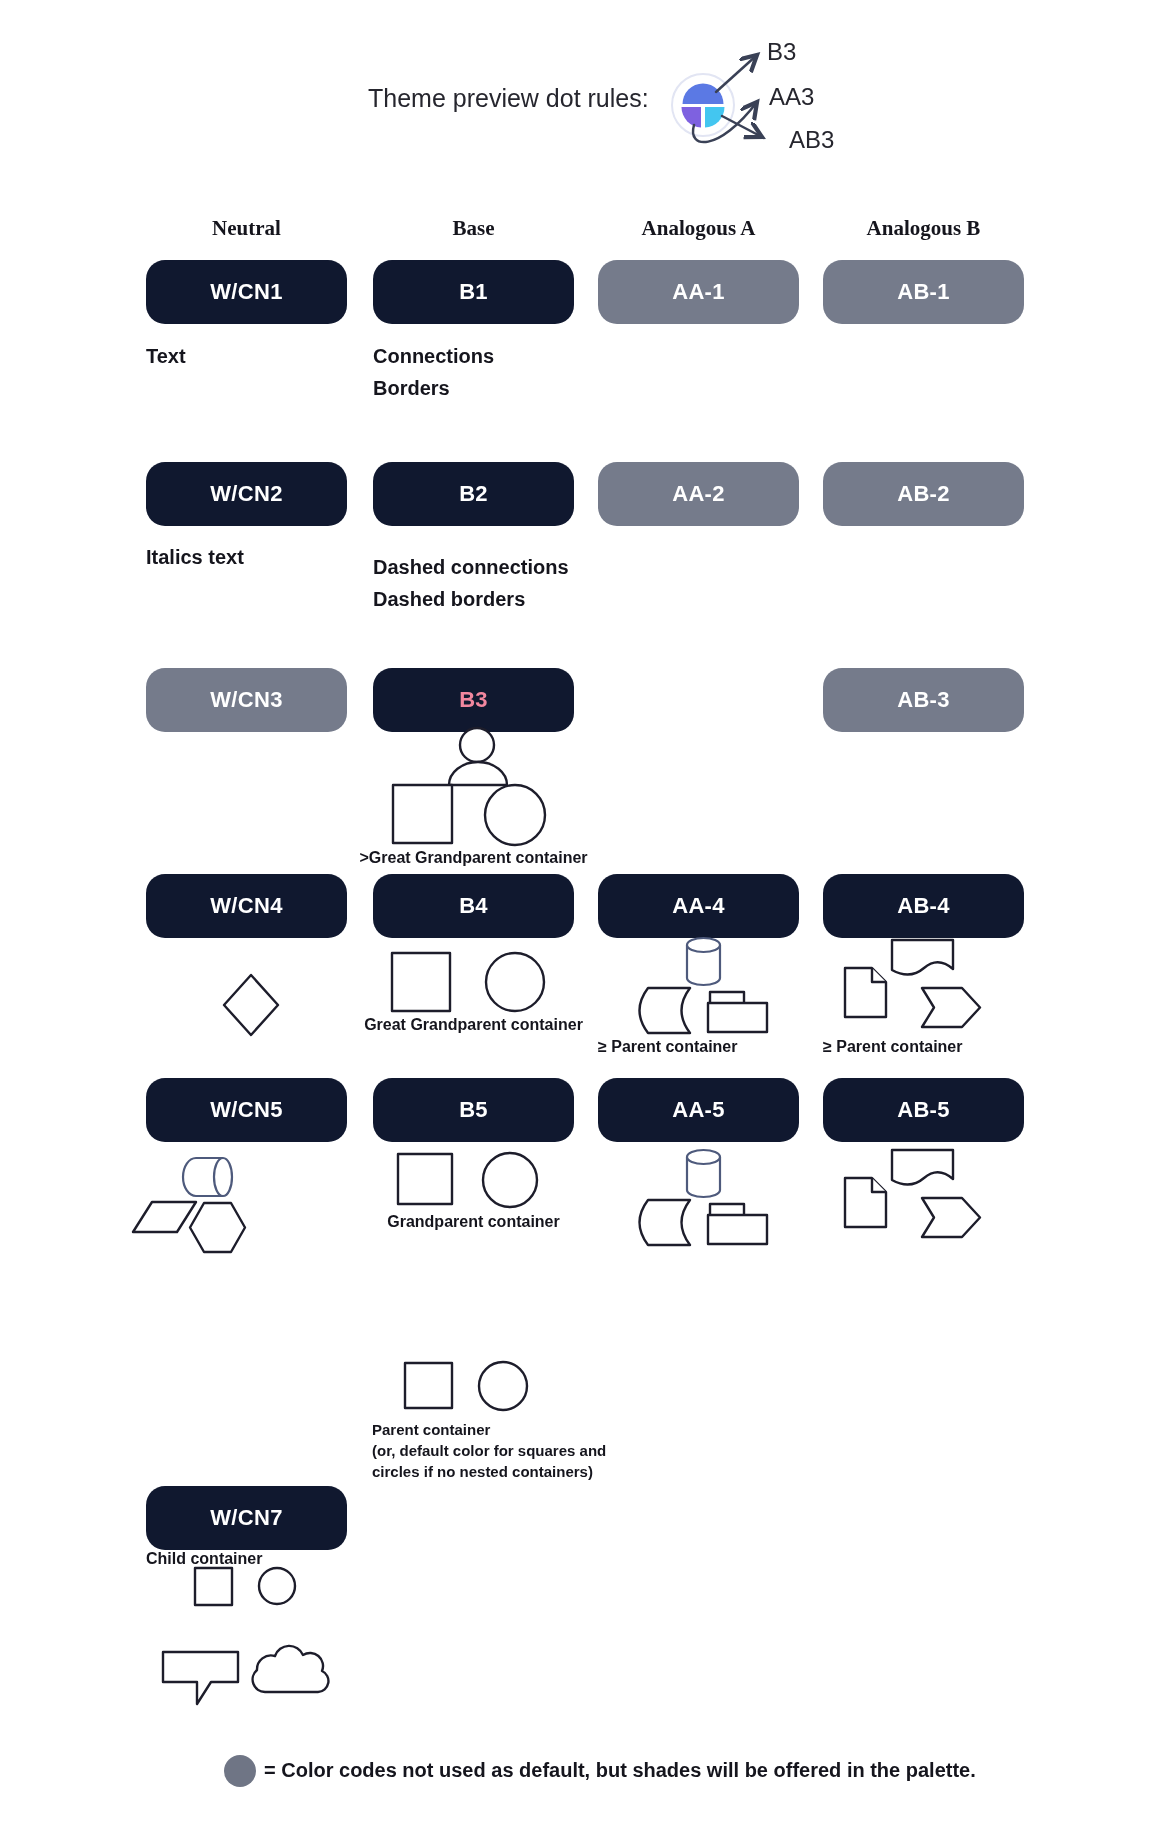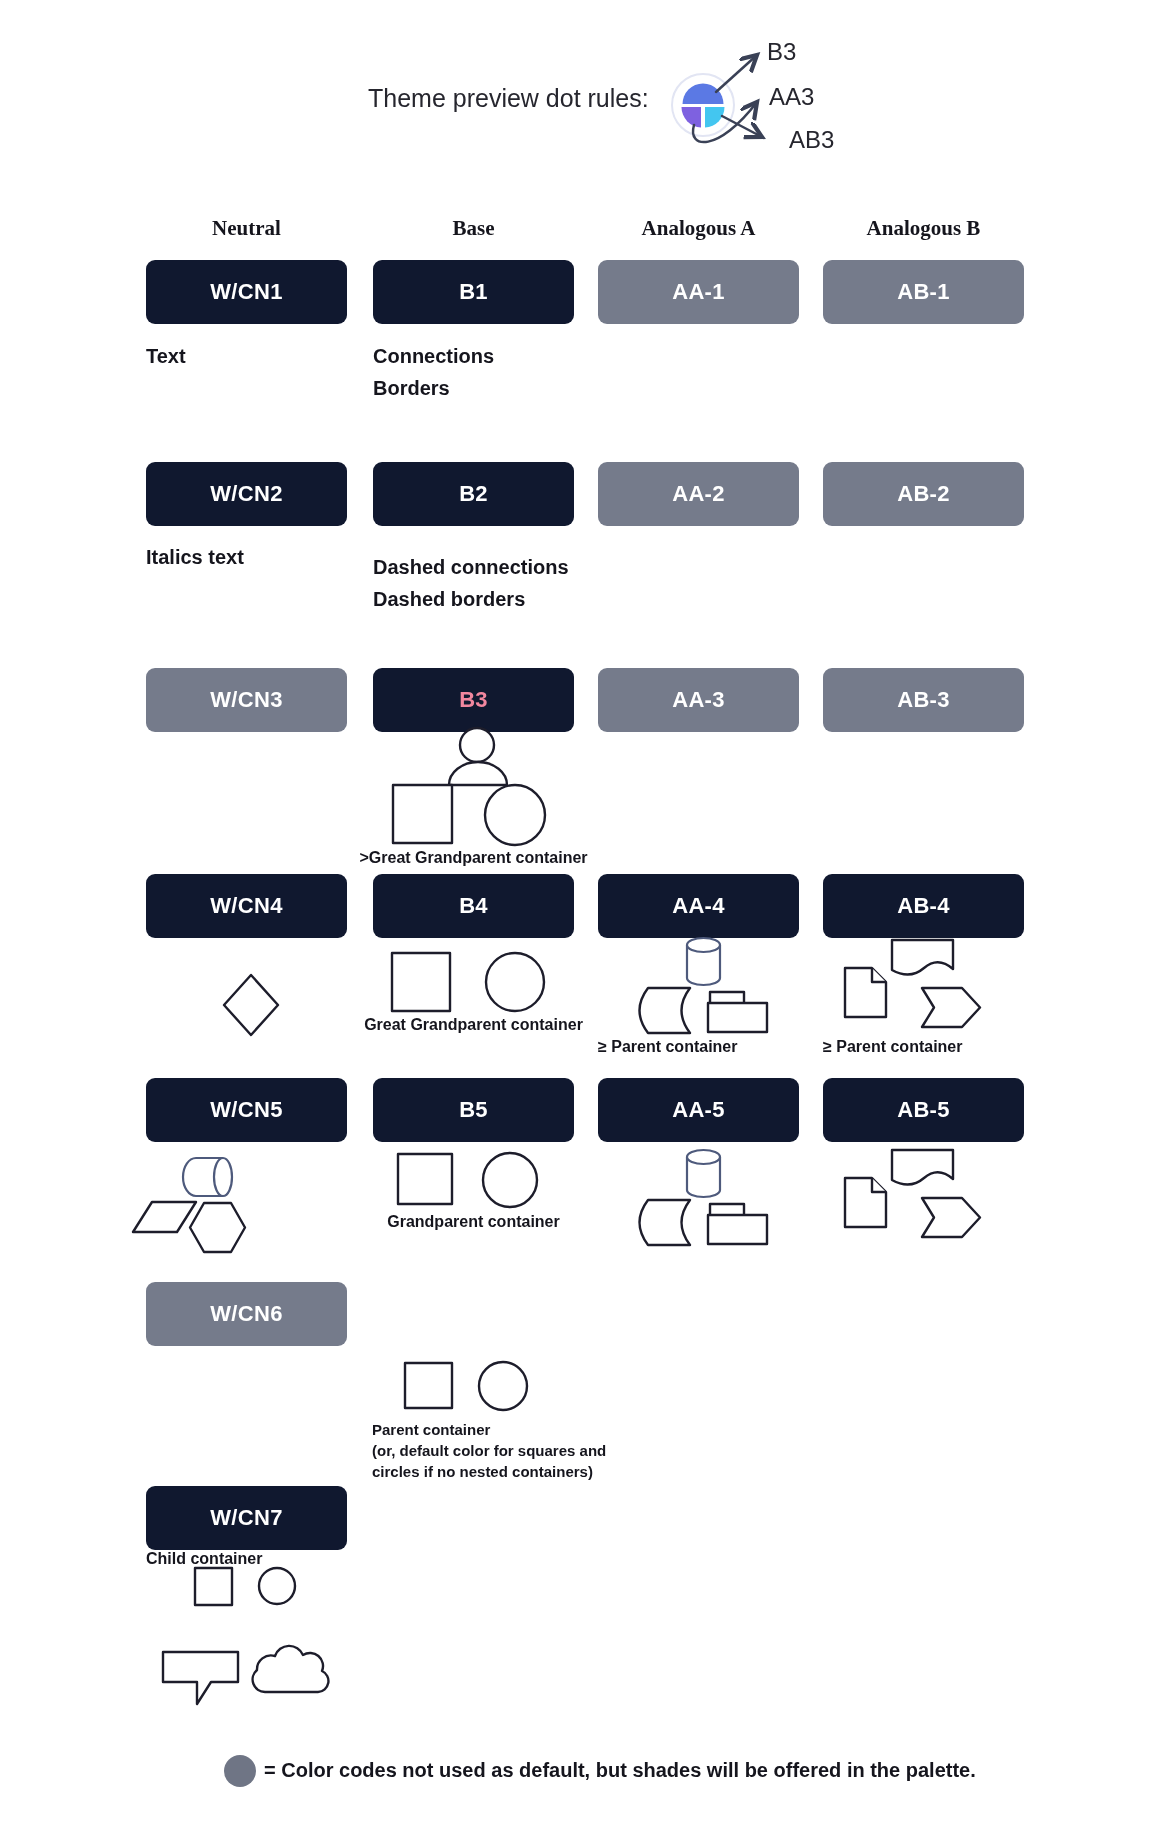--- a/index.html
+++ b/index.html
@@ -8,21 +8,21 @@
   
   .title{position:absolute;left:368px;top:84px;font-size:25px;font-weight:400;color:var(--title_text);white-space:nowrap;}
   .dot-label{position:absolute;font-size:24px;font-weight:400;color:var(--title_text);white-space:nowrap;}
   #lbl-b3{left:767px;top:38px;}
   #lbl-aa3{left:769px;top:83px;}
   #lbl-ab3{left:769px;top:126px;margin-left:20px;}
   .hdr-svg{position:absolute;left:630px;top:25px;}
   
   .colhead{position:absolute;top:216px;width:201px;text-align:center;font-size:21px;font-weight:700;color:var(--text_dark);font-family:Liberation Serif, serif;}
   
-  .pill{position:absolute;width:201px;height:64px;border-radius:9px;display:flex;align-items:center;justify-content:center;
+  .pill{position:absolute;width:201px;height:64px;border-radius:19px;display:flex;align-items:center;justify-content:center;
         font-size:22px;font-weight:700;color:var(--pill_text);letter-spacing:.3px;}
   .pill.dark{background:var(--pill_dark);}
   .pill.gray{background:var(--pill_gray);}
   .pill.pink{color:var(--b3_text);}
   .c0{left:146px}.c1{left:373px}.c2{left:598px}.c3{left:823px}
   .r0{top:260px}.r1{top:462px}.r2{top:668px}.r3{top:874px}.r4{top:1078px}.r5{top:1282px}.r6{top:1486px}
   
   .cap-lg{position:absolute;width:201px;text-align:left;font-size:20px;font-weight:700;color:var(--text_dark);white-space:nowrap;}
   .cap-sm{position:absolute;text-align:center;font-size:16px;font-weight:700;color:var(--text_dark);white-space:nowrap;}
   .b6cap{position:absolute;left:372px;top:1419px;font-size:15px;font-weight:700;line-height:21px;color:var(--text_dark);text-align:left;}
@@ -63,32 +63,30 @@
   <div class="colhead c0">Neutral</div>
   <div class="colhead c1">Base</div>
   <div class="colhead c2">Analogous A</div>
   <div class="colhead c3">Analogous B</div>
 
   <div class="pill dark c0 r0">W/CN1</div>
   <div class="pill dark c0 r1">W/CN2</div>
   <div class="pill gray c0 r2">W/CN3</div>
   <div class="pill dark c0 r3">W/CN4</div>
   <div class="pill dark c0 r4">W/CN5</div>
-  <div class="pill gray c0 r5">W/CN6</div>
   <div class="pill dark c0 r6">W/CN7</div>
 
   <div class="pill dark c1 r0">B1</div>
   <div class="pill dark c1 r1">B2</div>
   <div class="pill dark pink c1 r2">B3</div>
   <div class="pill dark c1 r3">B4</div>
   <div class="pill dark c1 r4">B5</div>
 
   <div class="pill gray c2 r0">AA-1</div>
   <div class="pill gray c2 r1">AA-2</div>
-  <div class="pill gray c2 r2">AA-3</div>
   <div class="pill dark c2 r3">AA-4</div>
   <div class="pill dark c2 r4">AA-5</div>
 
   <div class="pill gray c3 r0">AB-1</div>
   <div class="pill gray c3 r1">AB-2</div>
   <div class="pill gray c3 r2">AB-3</div>
   <div class="pill dark c3 r3">AB-4</div>
   <div class="pill dark c3 r4">AB-5</div>
 
   <div class="cap-lg c0" style="top:345px">Text</div>

